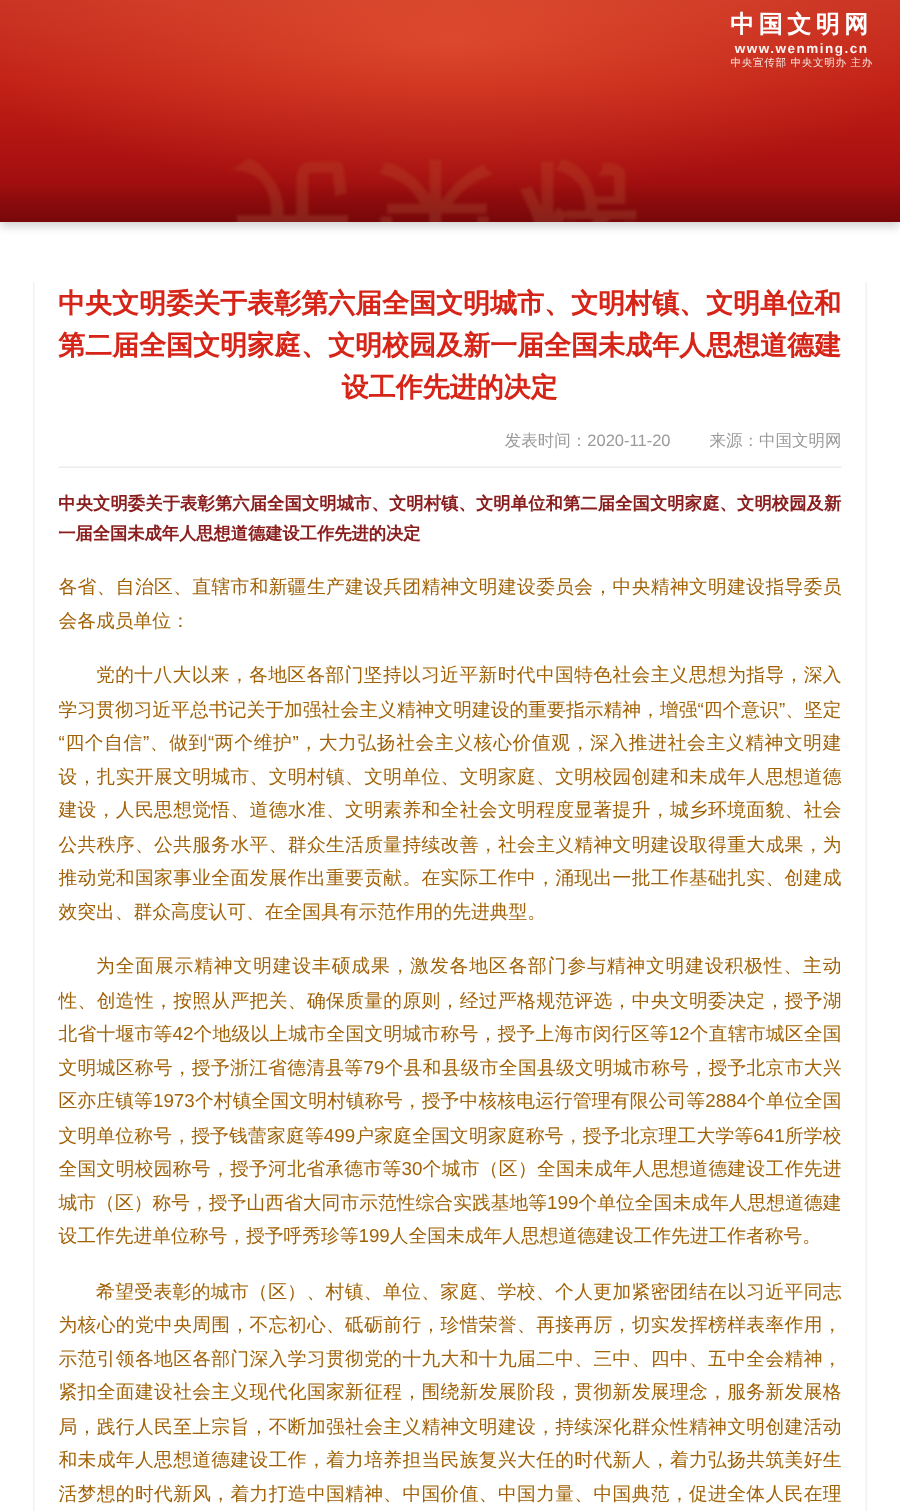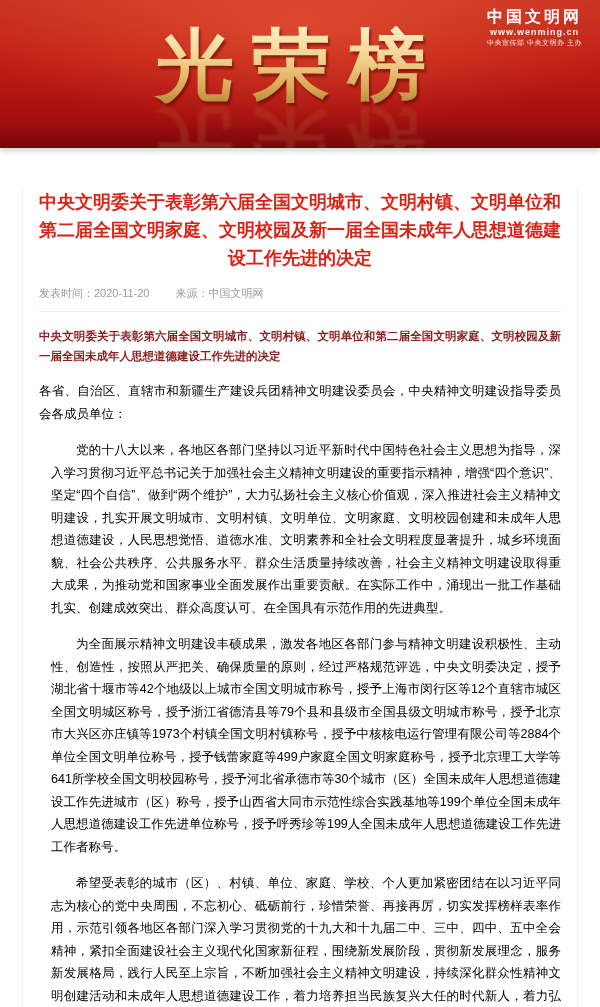--- a/index.html
+++ b/index.html
@@ -27,40 +27,39 @@
   .logo-title{font-size:16px;font-weight:bold;letter-spacing:3px;}
   .logo-url{font-size:9px;letter-spacing:1px;opacity:.95;font-weight:bold;}
   .logo-tagline{font-size:7px;letter-spacing:.5px;opacity:.9;margin-top:1px;}
 
   
   .sheet{width:556px;margin:0 auto;border-left:1px solid #f1f1f1;border-right:1px solid #f1f1f1;
     padding:0 0 0 0;box-sizing:border-box;}
   .inner{padding:0 16px;}
   h1.article-title{margin:40px 0 0;font-size:18px;line-height:28px;font-weight:bold;
     color:#d62518;text-align:center;}
-  .meta{margin-top:14px;text-align:left;font-size:11px;color:#9a9a9a;
+  .meta{margin-top:14px;text-align:right;font-size:11px;color:#9a9a9a;
     padding-bottom:10px;border-bottom:1px solid #ececec;}
   .meta .gap{display:inline-block;width:26px;}
   .summary{margin:14px 0 0;font-size:11.5px;line-height:20px;font-weight:bold;
     color:#8a1e1e;text-align:justify;}
-  p.body{margin:14px 0 0;font-size:12.5px;line-height:22.5px;color:#000000;text-align:justify;}
-  p.body.indent{text-indent:2em;margin-left:12px;}
+  p.body{margin:14px 0 0;font-size:12.5px;line-height:22.5px;color:#a16207;text-align:justify;}
+  p.body.indent{text-indent:2em;}
 </style>
 </head>
 <body>
 
 <div class="page">
 
   <header class="banner">
     <div class="logo">
       <div class="logo-title">中国文明网</div>
       <div class="logo-url">www.wenming.cn</div>
       <div class="logo-tagline">中央宣传部 中央文明办 主办</div>
     </div>
-    <div class="banner-title">光荣榜</div>
     <div class="banner-title reflection" aria-hidden="true">光荣榜</div>
   </header>
 
   <main class="sheet">
     <div class="inner">
       <h1 class="article-title">中央文明委关于表彰第六届全国文明城市、文明村镇、文明单位和第二届全国文明家庭、文明校园及新一届全国未成年人思想道德建设工作先进的决定</h1>
 
       <div class="meta">
         <span>发表时间：</span><span>2020-11-20</span><span class="gap"></span><span>来源：</span><span>中国文明网</span>
       </div>

